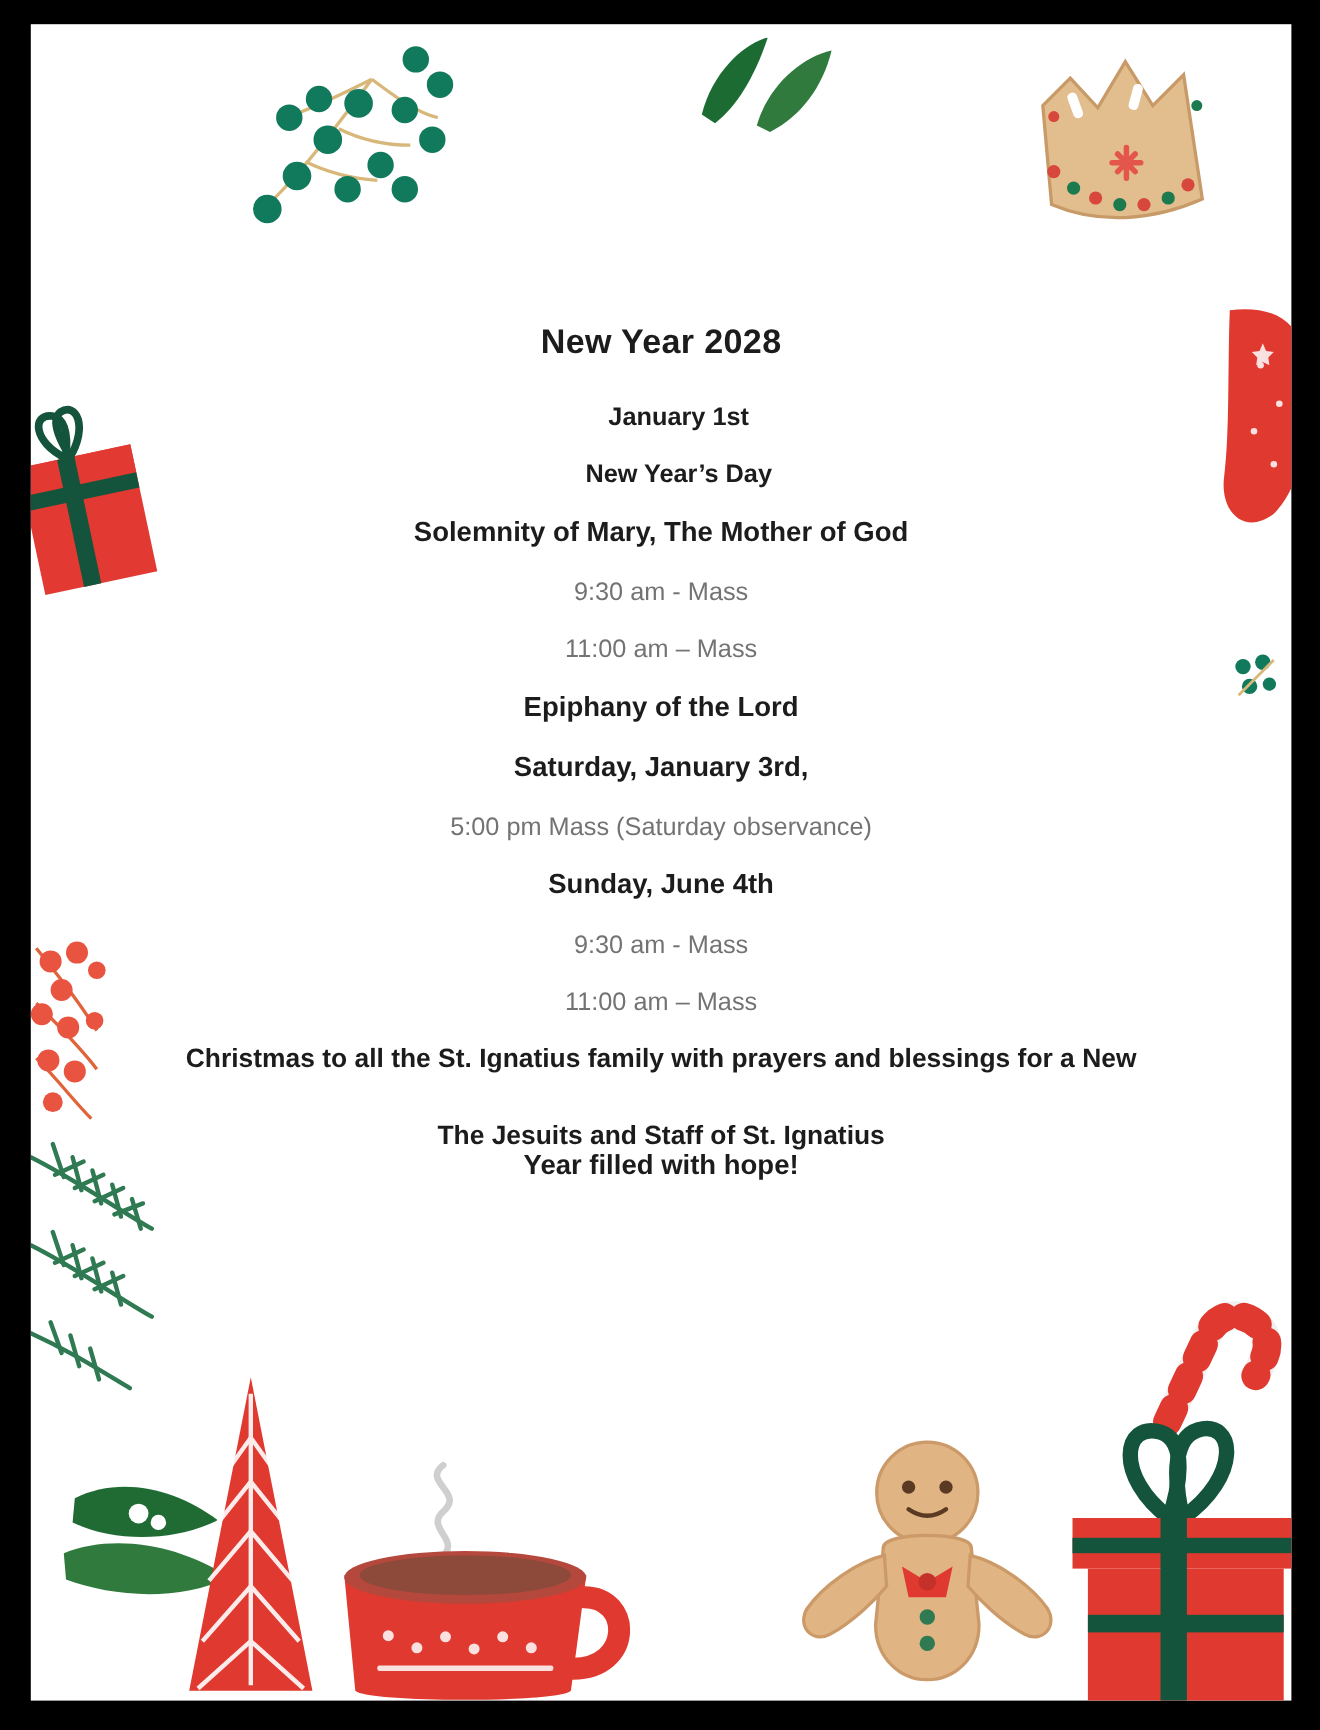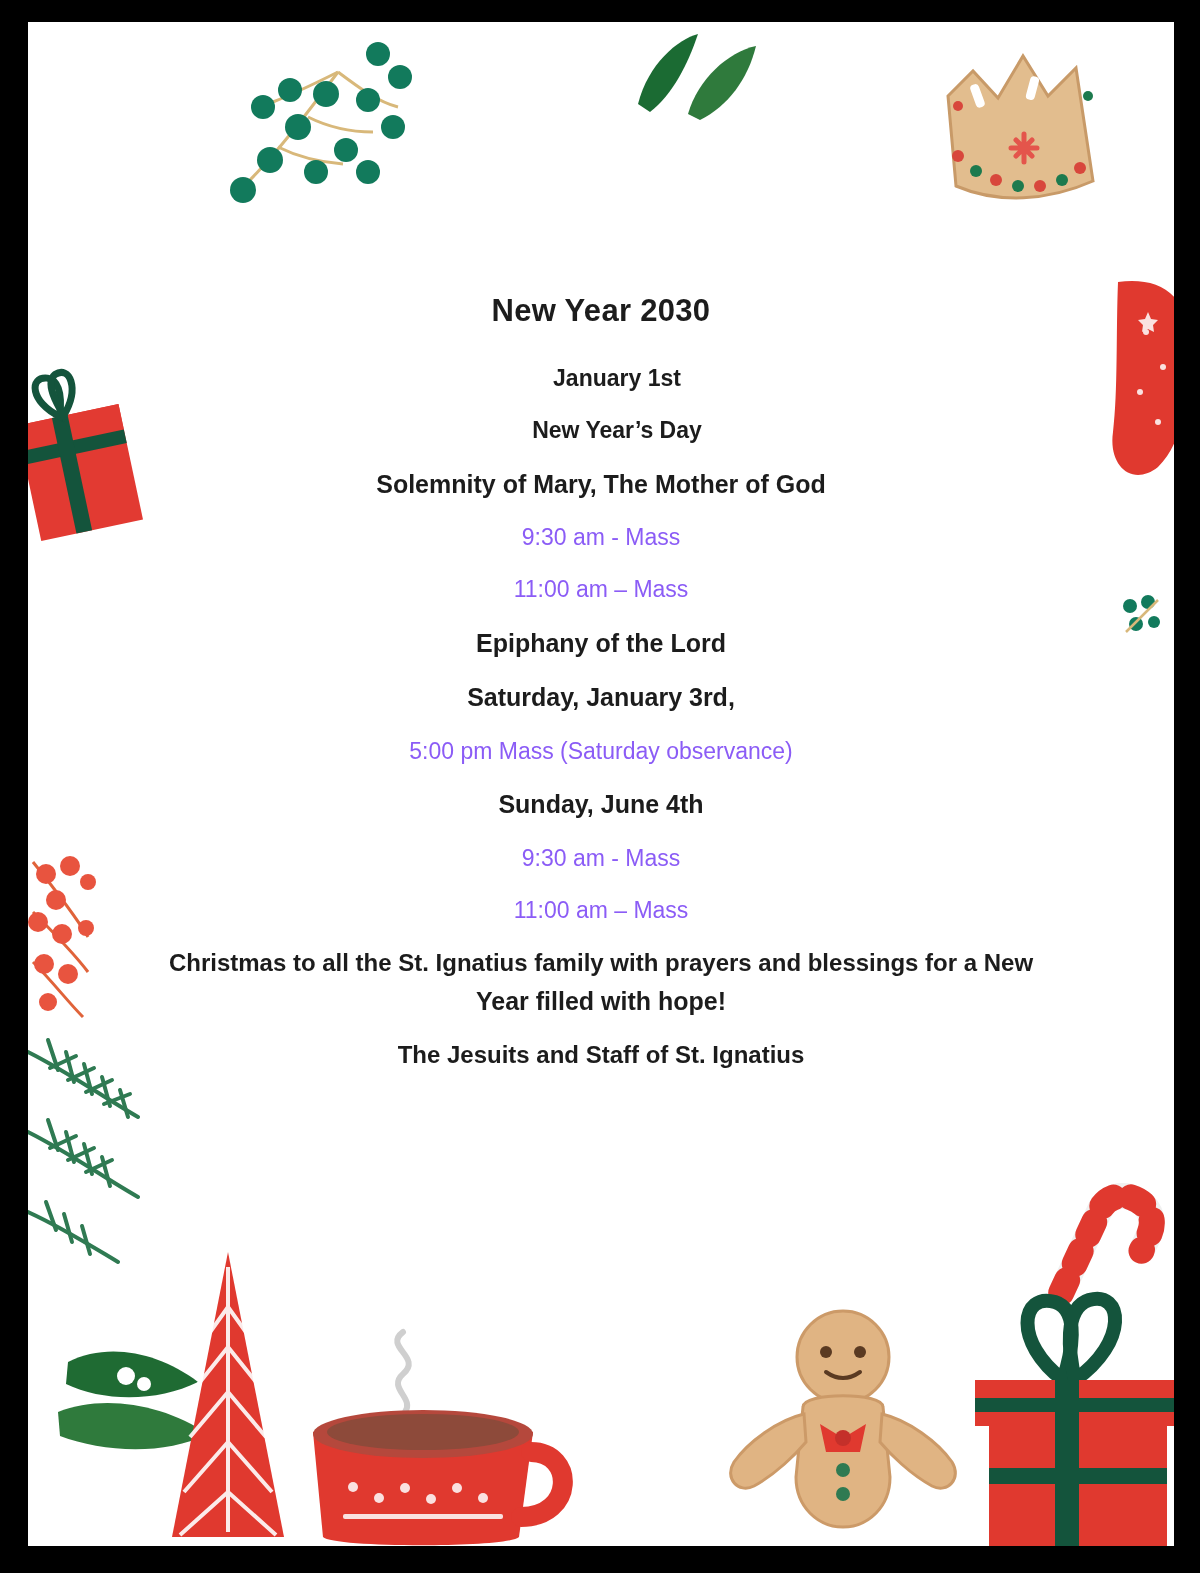--- a/index.html
+++ b/index.html
@@ -62,27 +62,27 @@
   }
   .bold-big {
     font-size: 25px;
     font-weight: bold;
     margin-bottom: 27px;
     text-align: center;
   }
   .reg {
     font-size: 23px;
     font-weight: normal;
-    color: #8b5cf6;
+    color: #737373;
     margin-bottom: 27px;
   }
   .wide {
     font-size: 24px;
     font-weight: bold;
-    margin-bottom: 11px;
+    margin-bottom: 43px;
   }
   .sig {
     font-size: 24px;
     font-weight: bold;
     margin-bottom: 0;
   }
 
   
   .deco { position: absolute; }
 
@@ -305,31 +305,31 @@
       <path d="M100 108 C50 70 58 20 92 30 C118 38 108 84 100 108 Z" fill="none" stroke="#14543c" stroke-width="14"></path>
       <path d="M112 108 C166 70 160 18 126 28 C100 36 106 82 112 108 Z" fill="none" stroke="#14543c" stroke-width="14"></path>
       <rect x="12" y="108" width="206" height="46" fill="#e0392f"></rect>
       <rect x="26" y="154" width="178" height="124" fill="#e0392f"></rect>
       <rect x="12" y="126" width="206" height="14" fill="#14543c"></rect>
       <rect x="26" y="196" width="178" height="16" fill="#14543c"></rect>
       <rect x="92" y="108" width="24" height="170" fill="#14543c"></rect>
     </svg>
 
     <div id="text-block">
-      <span class="line title">New Year 2030</span>
+      <span class="line title">New Year 2028</span>
       <span class="line bold">January 1st</span>
       <span class="line bold">New Year’s Day</span>
       <span class="line bold-big">Solemnity of Mary, The Mother of God</span>
       <span class="line reg">9:30 am - Mass</span>
       <span class="line reg">11:00 am – Mass</span>
       <span class="line bold-big">Epiphany of the Lord</span>
       <span class="line bold-big">Saturday, January 3rd,</span>
       <span class="line reg">5:00 pm Mass (Saturday observance)</span>
       <span class="line bold-big">Sunday,  June 4th</span>
       <span class="line reg">9:30 am - Mass</span>
       <span class="line reg">11:00 am – Mass</span>
       <span class="line wide">Christmas to all the St. Ignatius family with prayers and blessings for a New</span>
+      <span class="line sig">The Jesuits and Staff of St. Ignatius</span>
       <span class="line bold-big">Year filled with hope!</span>
-      <span class="line sig">The Jesuits and Staff of St. Ignatius</span>
     </div>
 
   </div>
 </div>
 
 </body></html>

